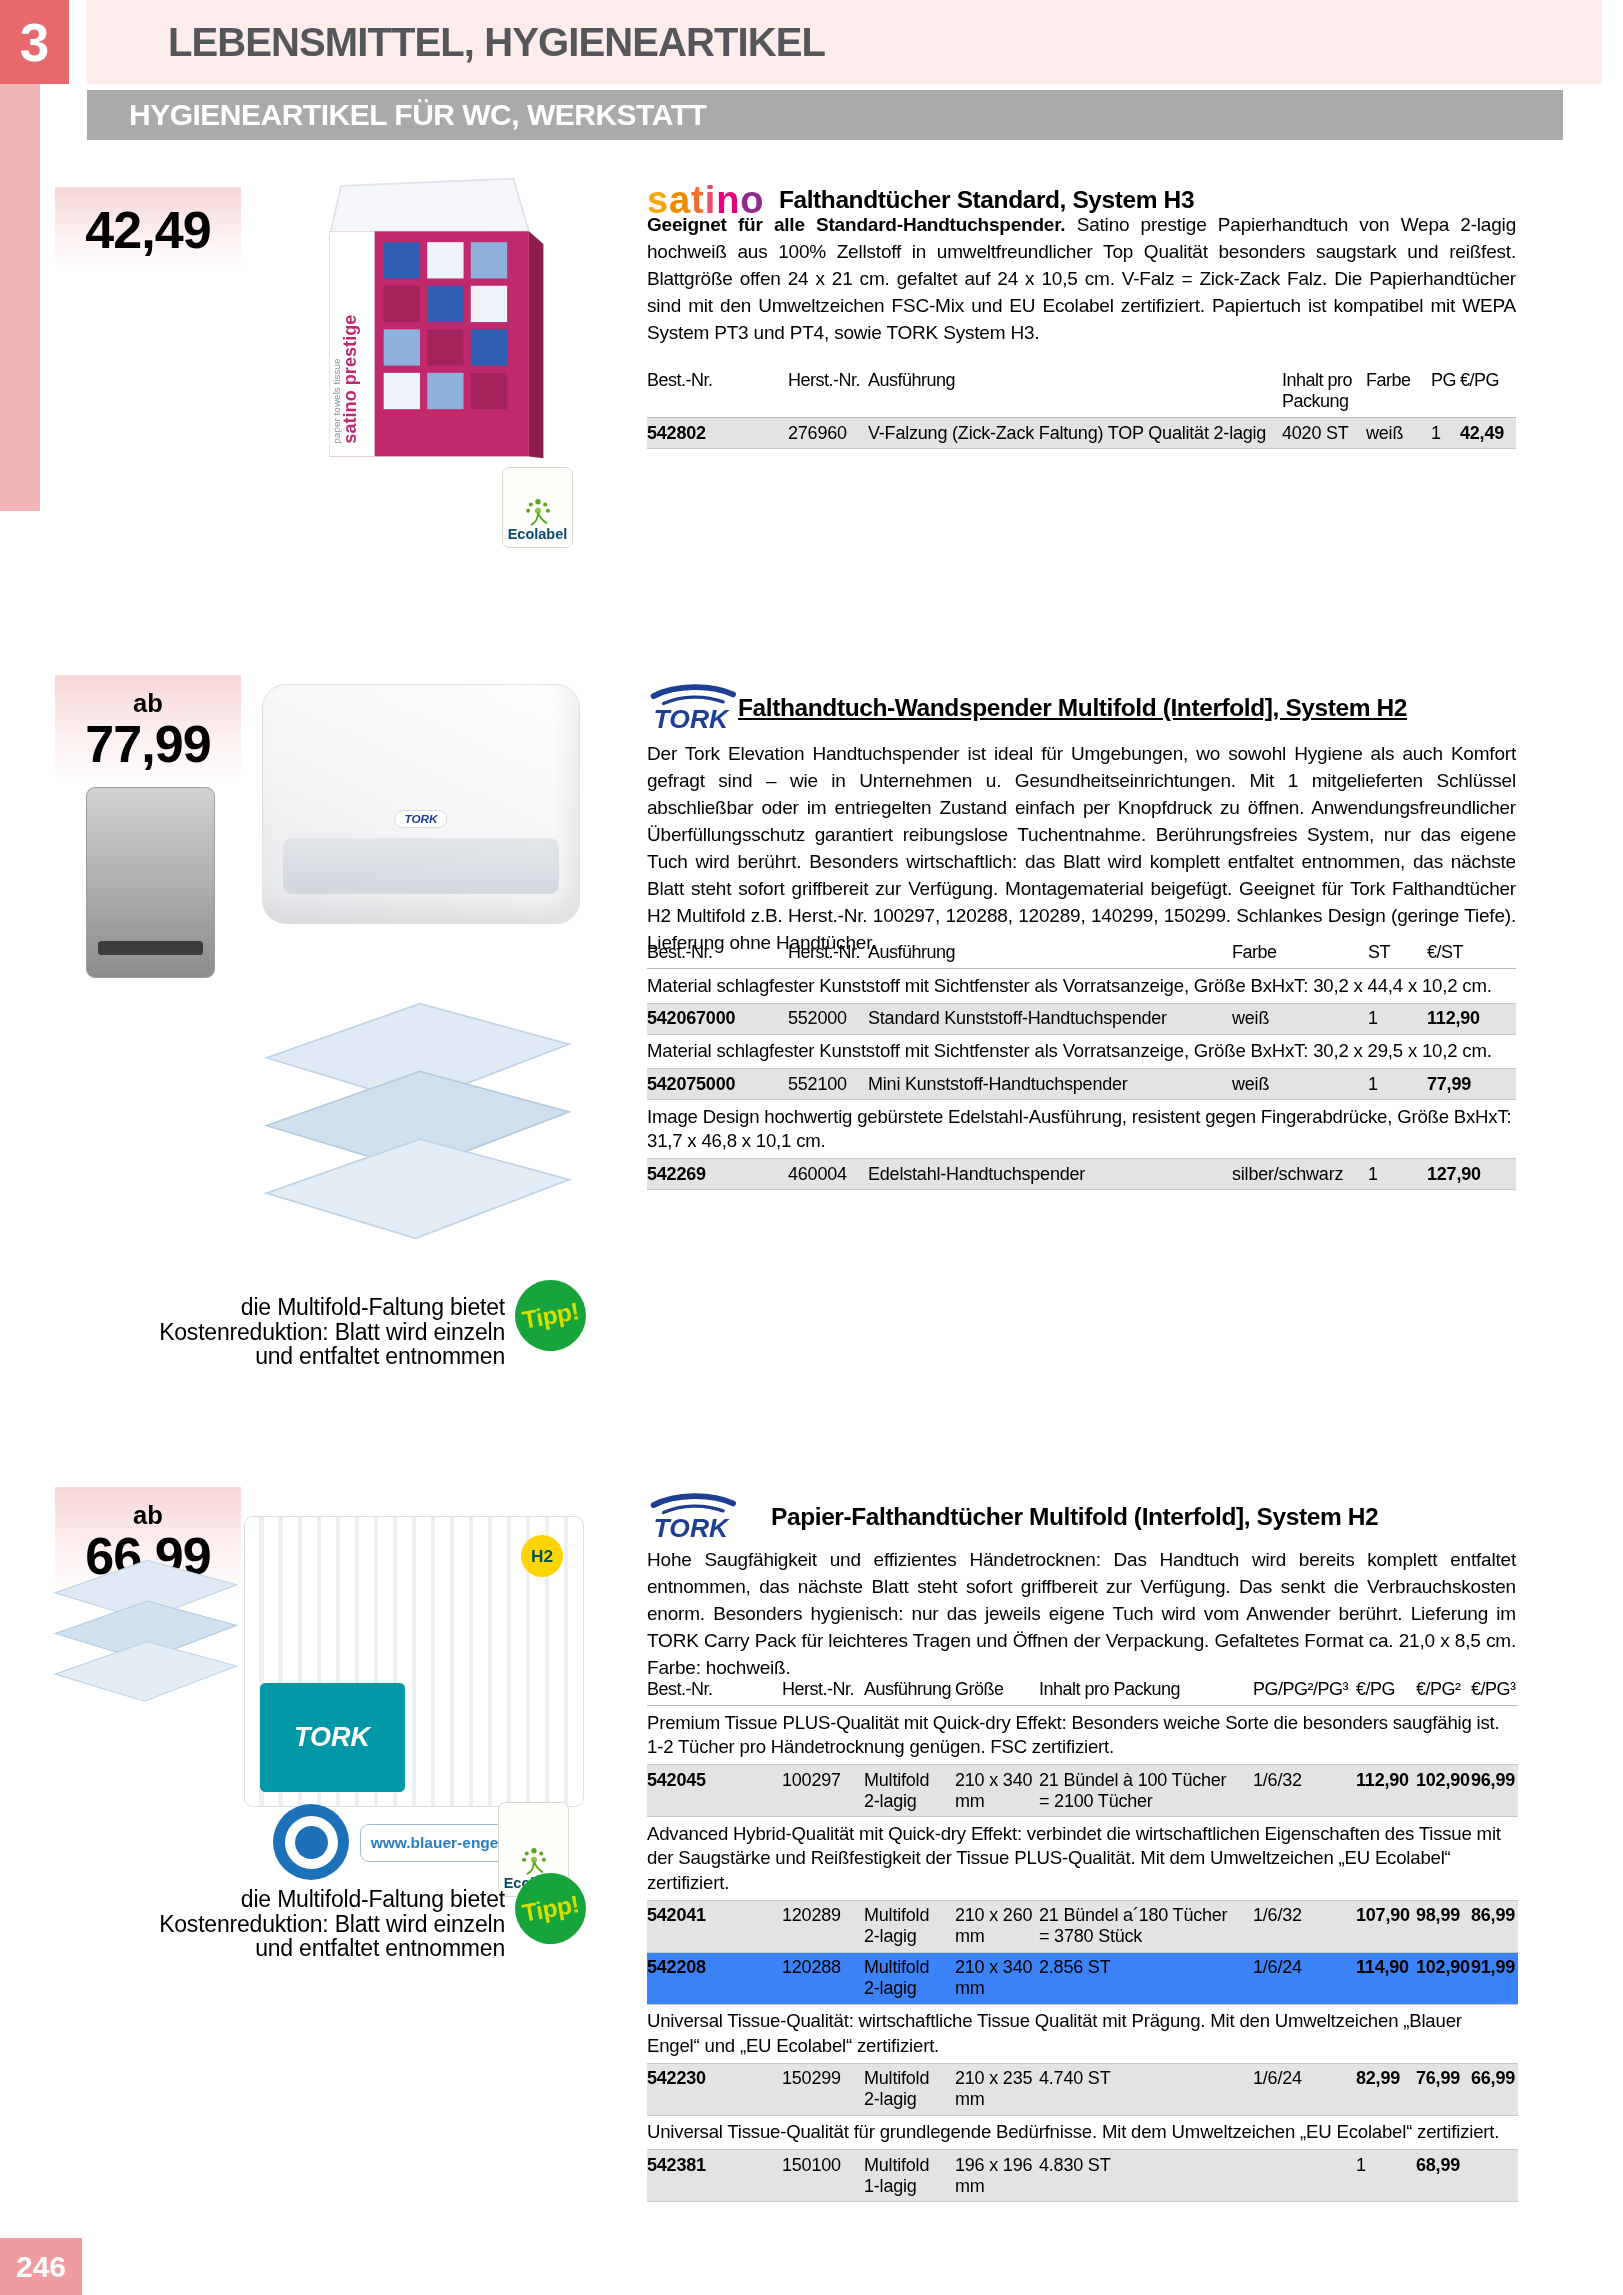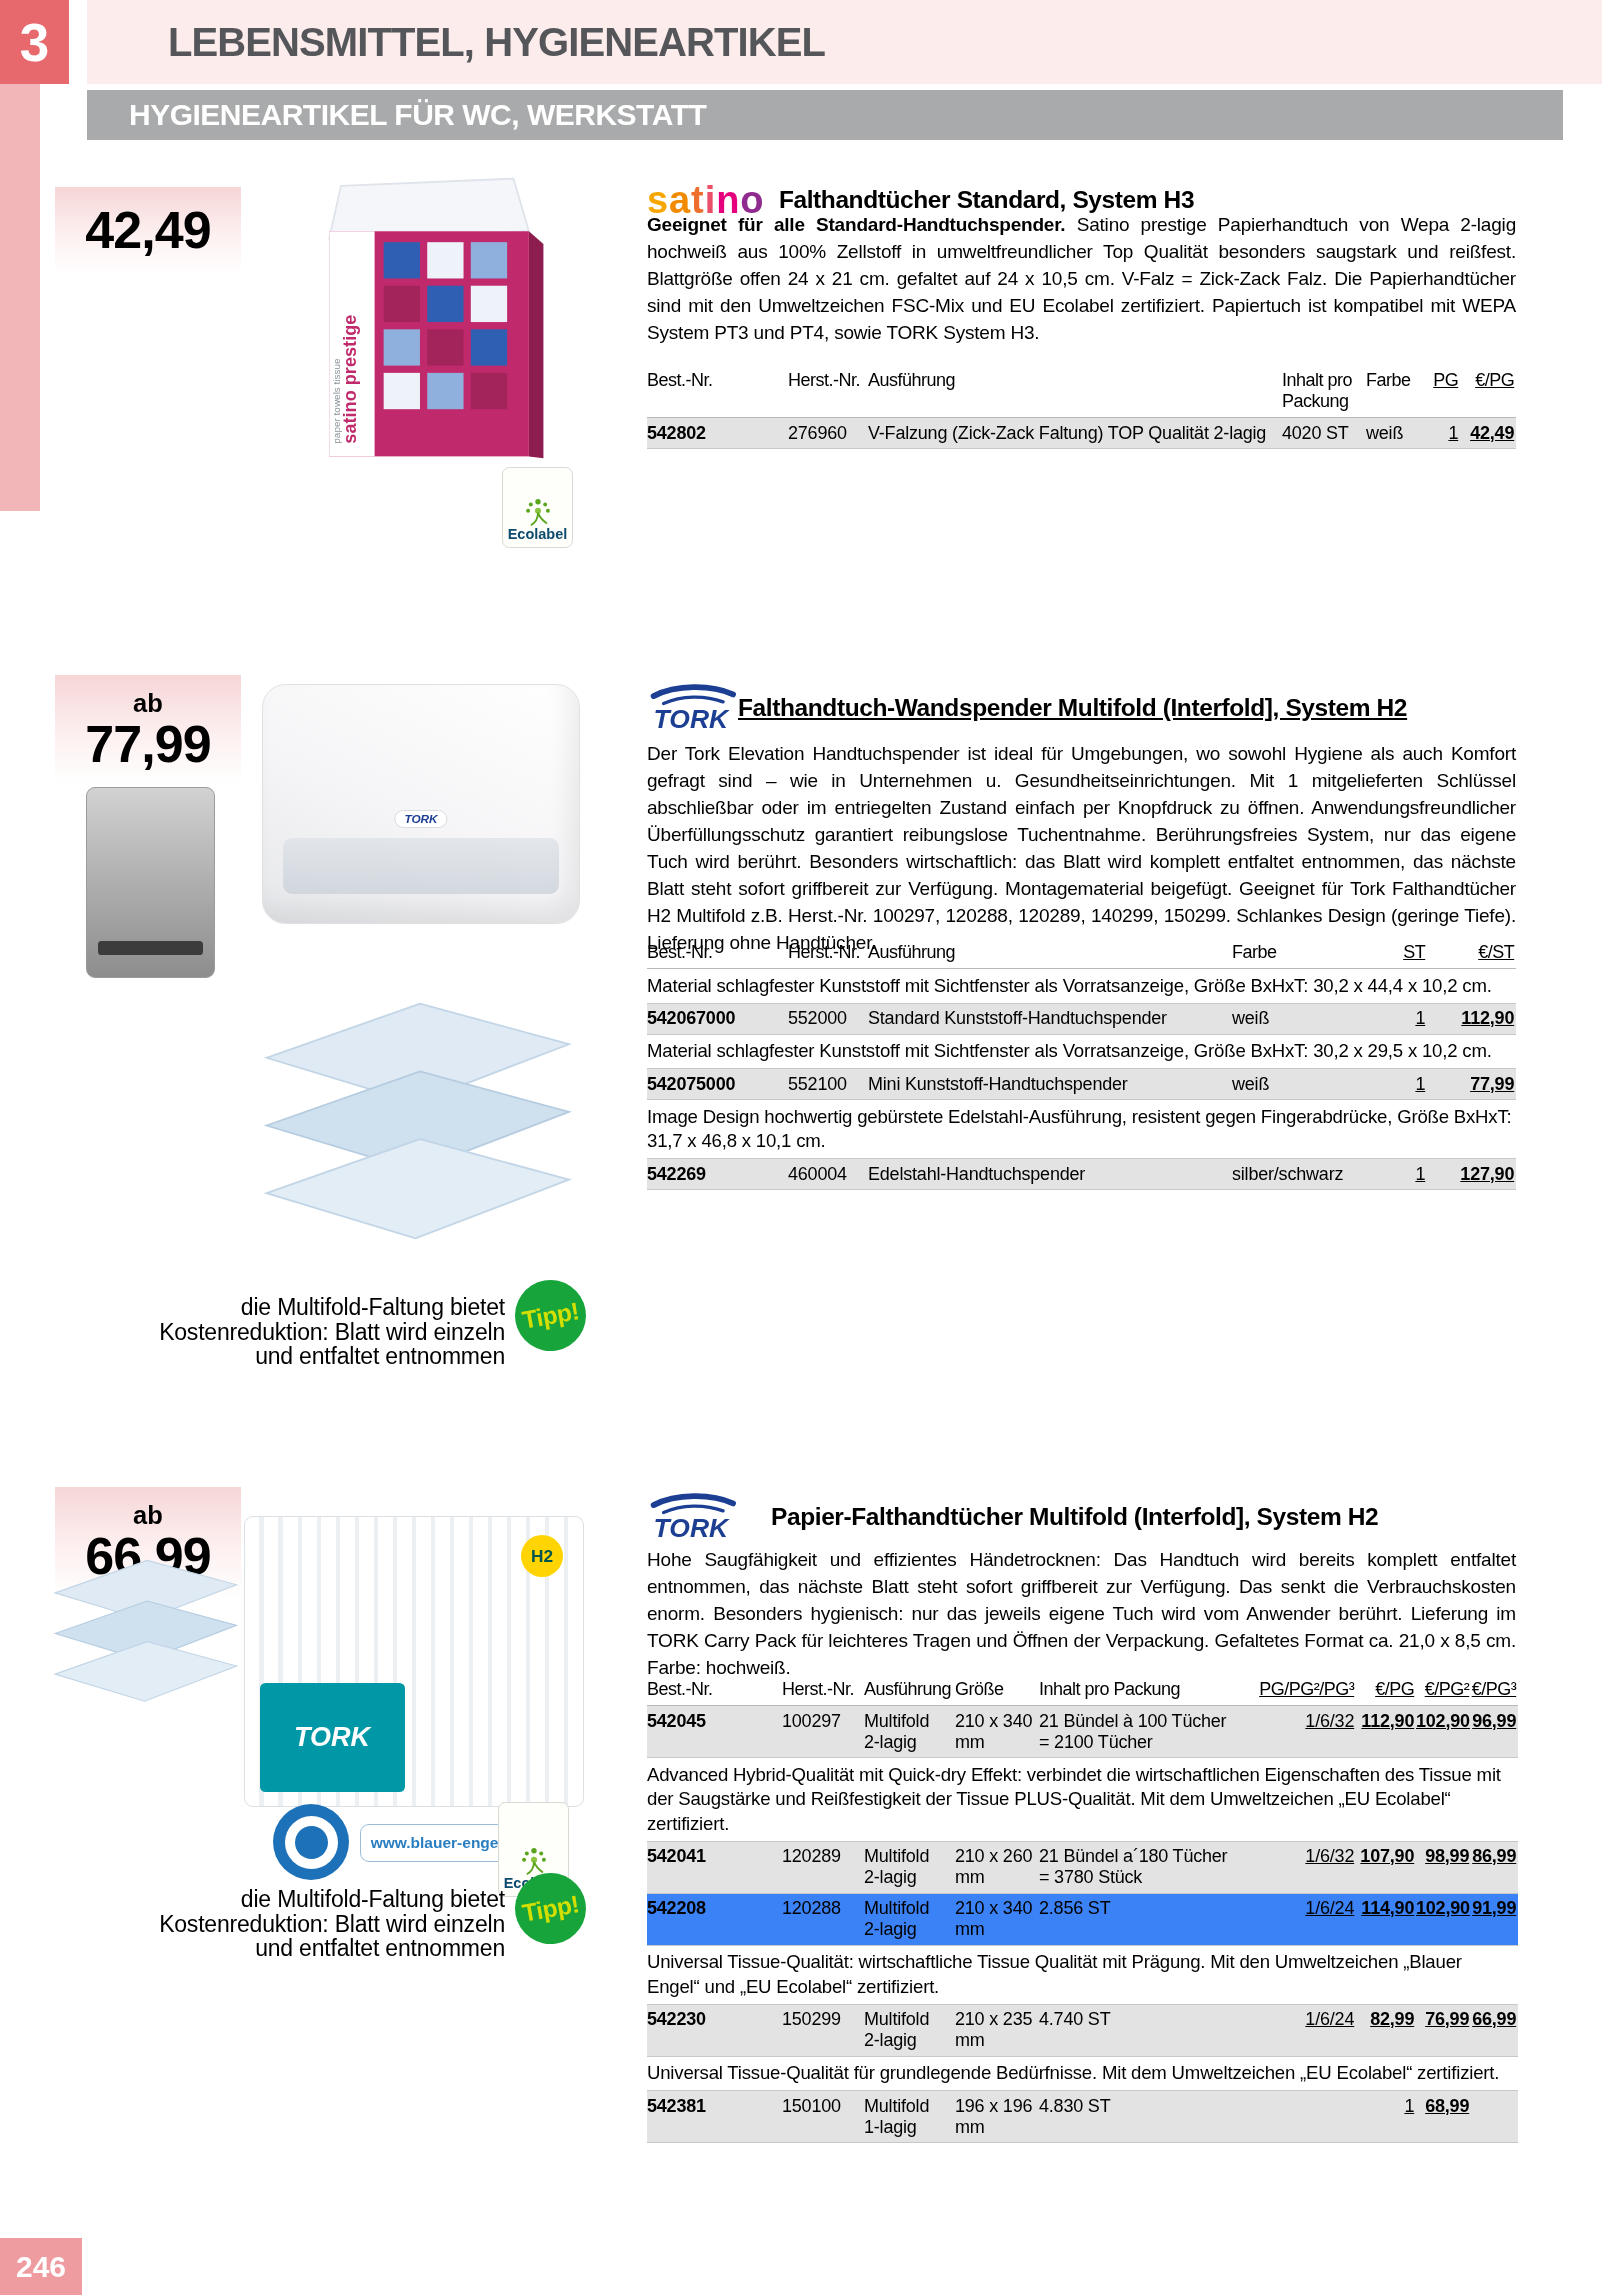--- a/index.html
+++ b/index.html
@@ -67,21 +67,21 @@
   .satino-logo{font-size:38px;font-weight:800;letter-spacing:0.9px;line-height:38px;}
   .satino-logo .c0{color:#f7a600}.satino-logo .c1{color:#f28a00}.satino-logo .c2{color:#ee6f2d}
   .satino-logo .c3{color:#ea4f67}.satino-logo .c4{color:#e5007d}.satino-logo .c5{color:#8f2a8e}
 
   table.ptable{border-collapse:collapse;table-layout:fixed;width:869px;font-size:18px;letter-spacing:-0.2px;}
   .ptable th{font-weight:normal;text-align:left;vertical-align:top;padding:5.5px 3.6px 5.5px 0;
              border-bottom:0.9px solid #b9b9b9;letter-spacing:-0.5px;}
   .ptable td{padding:4.5px 3.6px 4.5px 0;vertical-align:top;border-bottom:0.9px solid #c8c8c8;}
   .ptable tr.data td{background:#e3e3e4;}
   .ptable tr.data.white td{background:#3b82f6;margin-left:22px;}
-  .ptable .num{text-align:right;padding-right:1.8px;text-decoration:underline;}
+  .ptable .num{padding-right:1.8px;}
   .ptable tr.note td{background:#fff;font-size:18.6px;line-height:24.5px;margin-top:43px;}
 
   .page-num{left:0;top:2238px;width:82px;height:57px;background:#ee9ca0;color:#fff;display:flex;
             align-items:center;justify-content:center;font-size:30px;font-weight:bold;}
 </style>
 </head>
 <body>
 
 <div id="page">
 
@@ -348,20 +348,23 @@
         <th>Ausführung</th>
         <th>Größe</th>
         <th>Inhalt pro Packung</th>
         <th class="num">PG/PG²/PG³</th>
         <th class="num">€/PG</th>
         <th class="num">€/PG²</th>
         <th class="num">€/PG³</th>
       </tr>
     </thead>
     <tbody>
+      <tr class="note">
+        <td colspan="9">Premium Tissue PLUS-Qualität mit Quick-dry Effekt: Besonders weiche Sorte die besonders saugfähig ist. 1-2 Tücher pro Händetrocknung genügen. FSC zertifiziert.</td>
+      </tr>
       <tr class="data">
         <td class="b">542045</td>
         <td>100297</td>
         <td class="pre">Multifold
 2-lagig</td>
         <td class="pre">210 x 340
 mm</td>
         <td class="pre">21 Bündel à 100 Tücher
 = 2100 Tücher</td>
         <td class="num">1/6/32</td>

